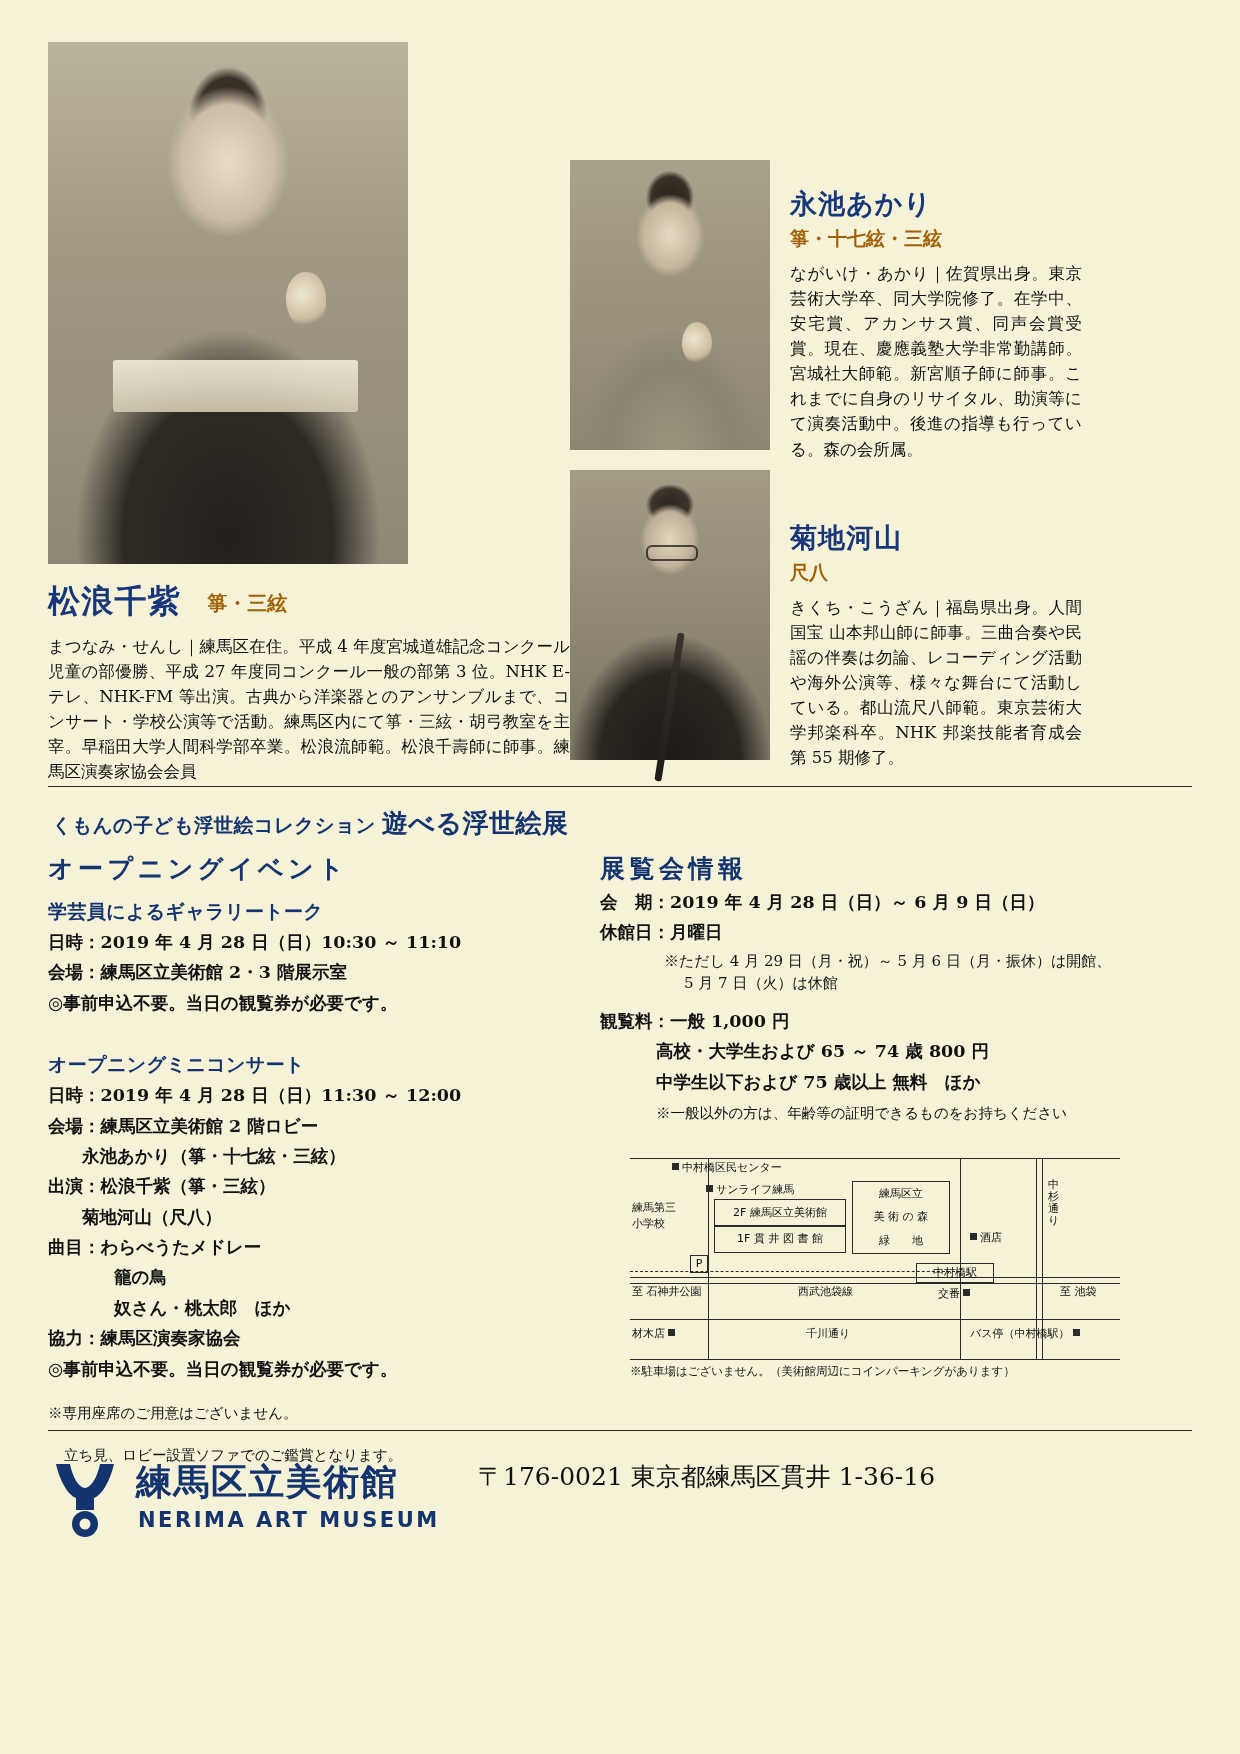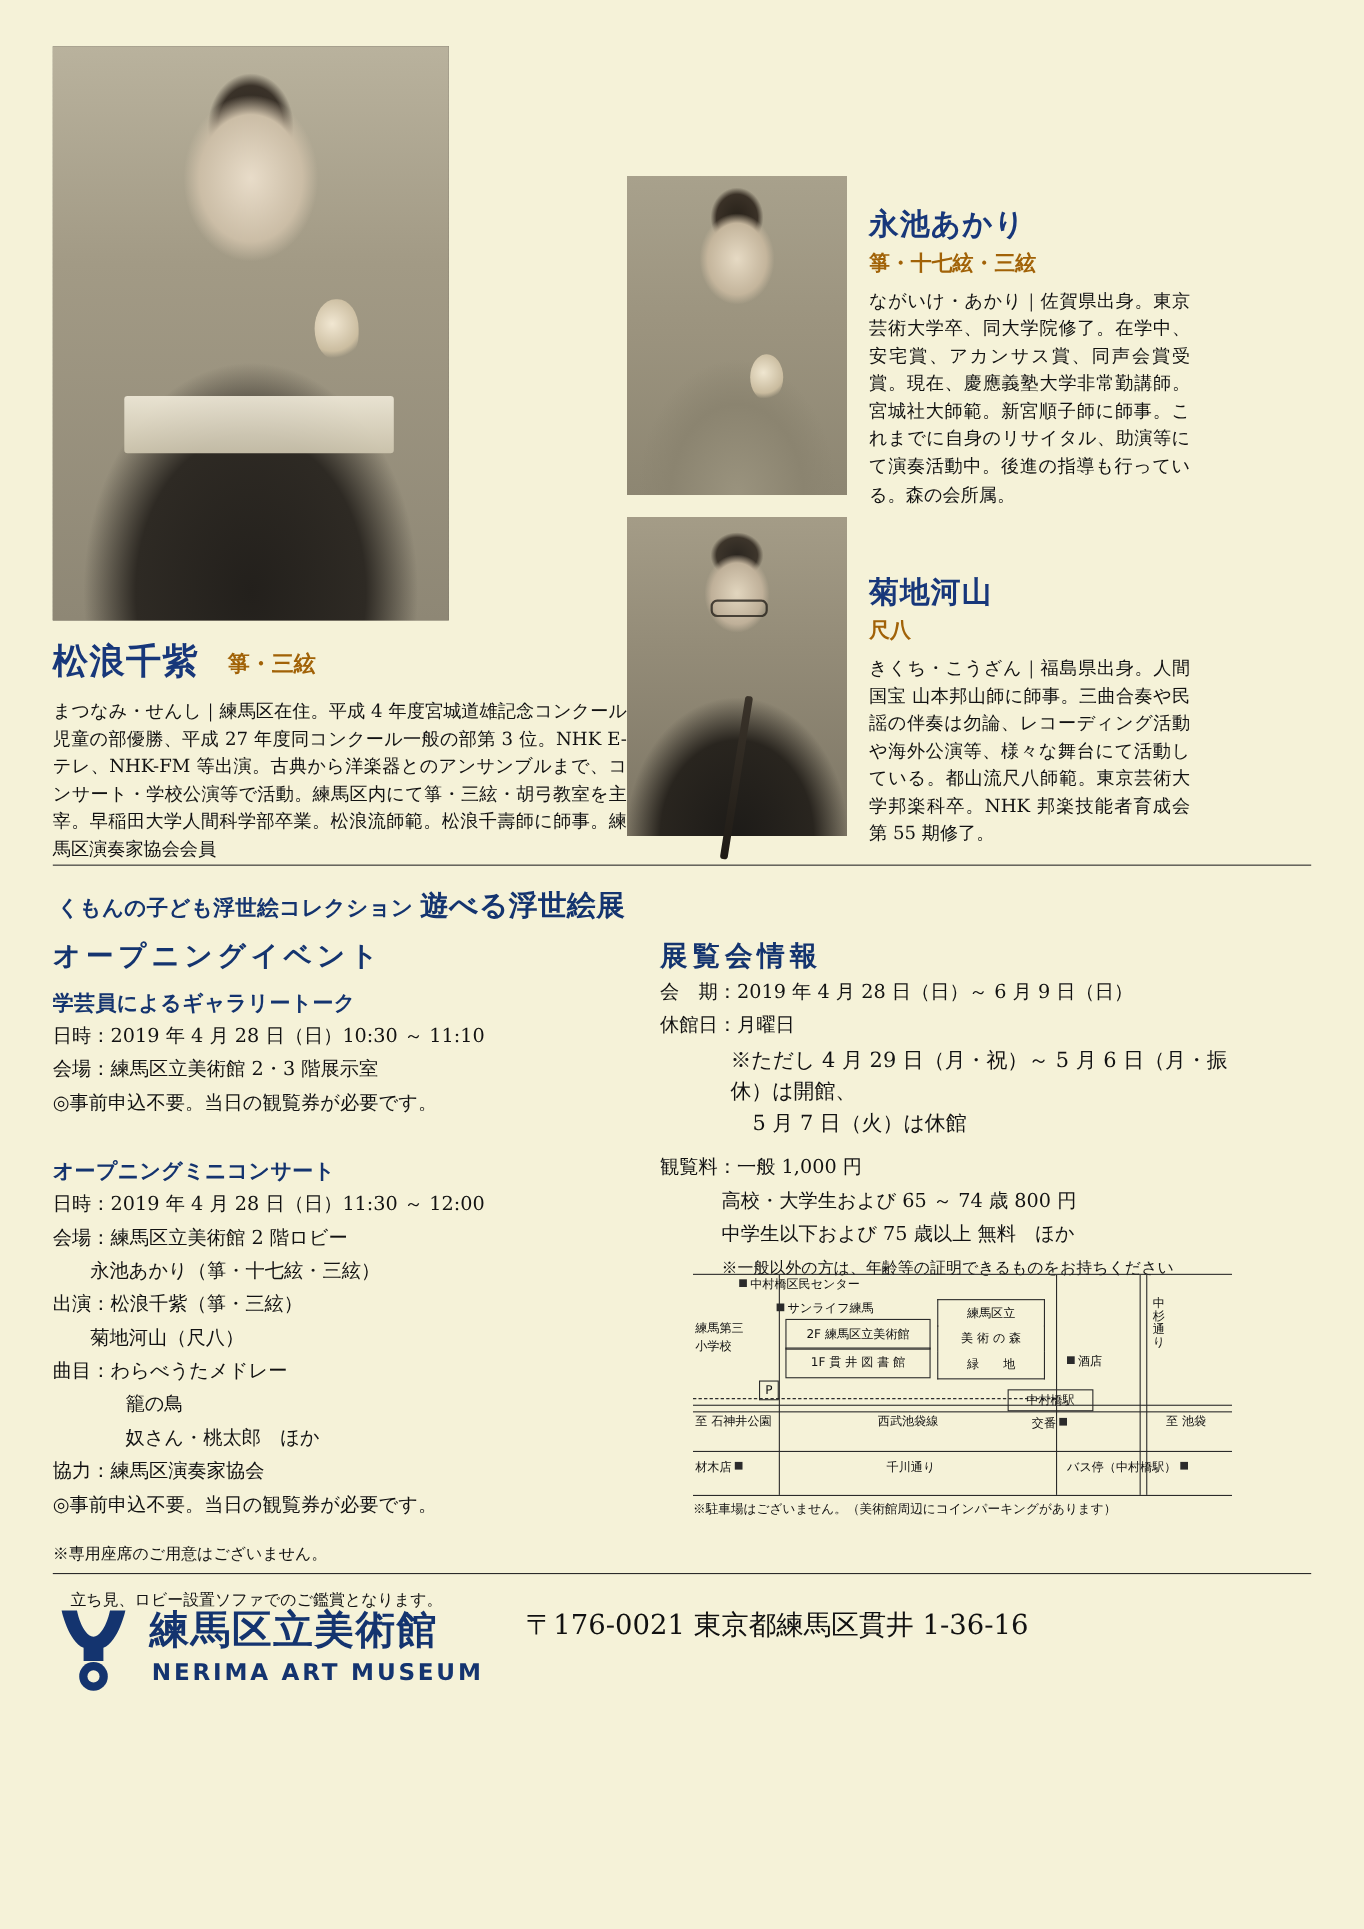--- a/index.html
+++ b/index.html
@@ -139,37 +139,37 @@
   .sec-h{
     font-family:"DejaVu Sans", sans-serif;
     font-size:25px;font-weight:bold;color:#14346f;letter-spacing:.18em;
   }
   .sub-h{
     font-family:"DejaVu Sans", sans-serif;
     font-size:19px;font-weight:bold;color:#14346f;margin-top:14px;letter-spacing:.02em;
   }
   .line{
     font-family:"DejaVu Serif", serif;
-    font-size:17.5px;color:#121212;margin-top:5px;line-height:1.45;
+    font-size:17.5px;color:#121212;margin-top:5px;line-height:1.45;font-weight:bold;
   }
   .line.ind1{padding-left:34px;}
   .line.ind2{padding-left:66px;}
   .note{
     font-family:"DejaVu Serif", serif;
     font-size:14.5px;color:#121212;margin-top:21px;line-height:1.45;
   }
   .note.ind{padding-left:16px;}
   .gap{height:22px;}
 
   
   #col-right{position:absolute;left:600px;top:852px;width:520px;}
   #col-right .line.ind-a{padding-left:56px;}
   #col-right .small-note{
     font-family:"DejaVu Serif", serif;
-    font-size:19px;color:#121212;margin-top:4px;line-height:1.5;padding-left:64px;
+    font-size:15px;color:#121212;margin-top:4px;line-height:1.5;padding-left:64px;
   }
 
   
   #map{
     position:absolute;left:630px;top:1158px;width:490px;height:200px;
     border-top:1px solid #2b2b2b;border-bottom:1px solid #2b2b2b;
   }
   #map .mapcanvas{position:absolute;inset:0;}
   #map .road{position:absolute;background:#2b2b2b;}
   #map .hroad{height:1px;left:0;right:0;}

